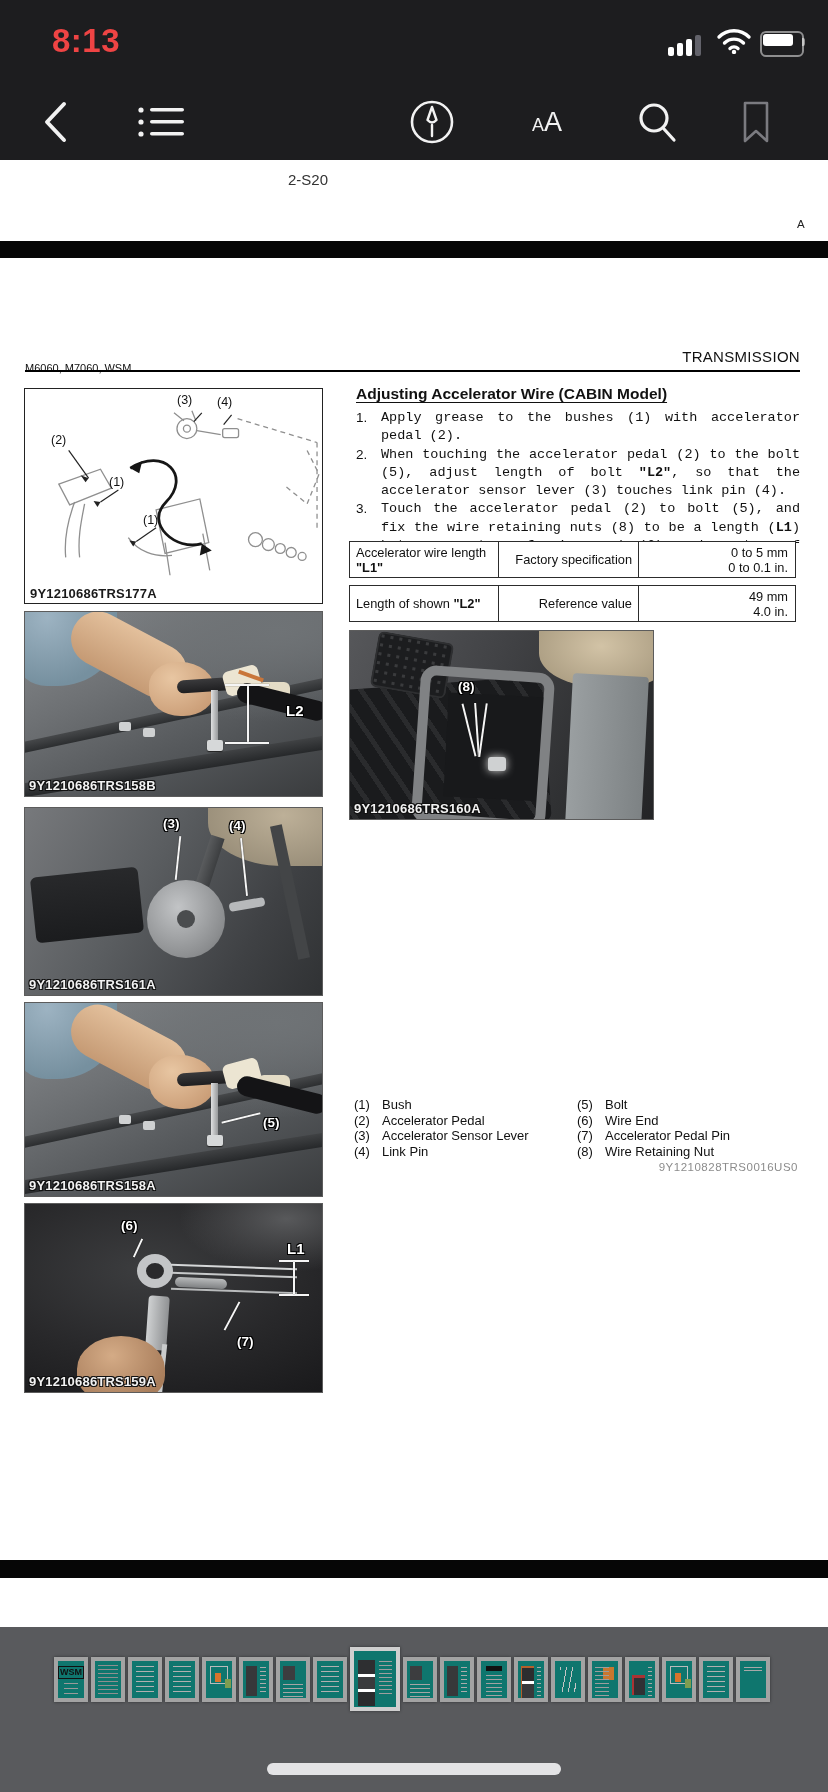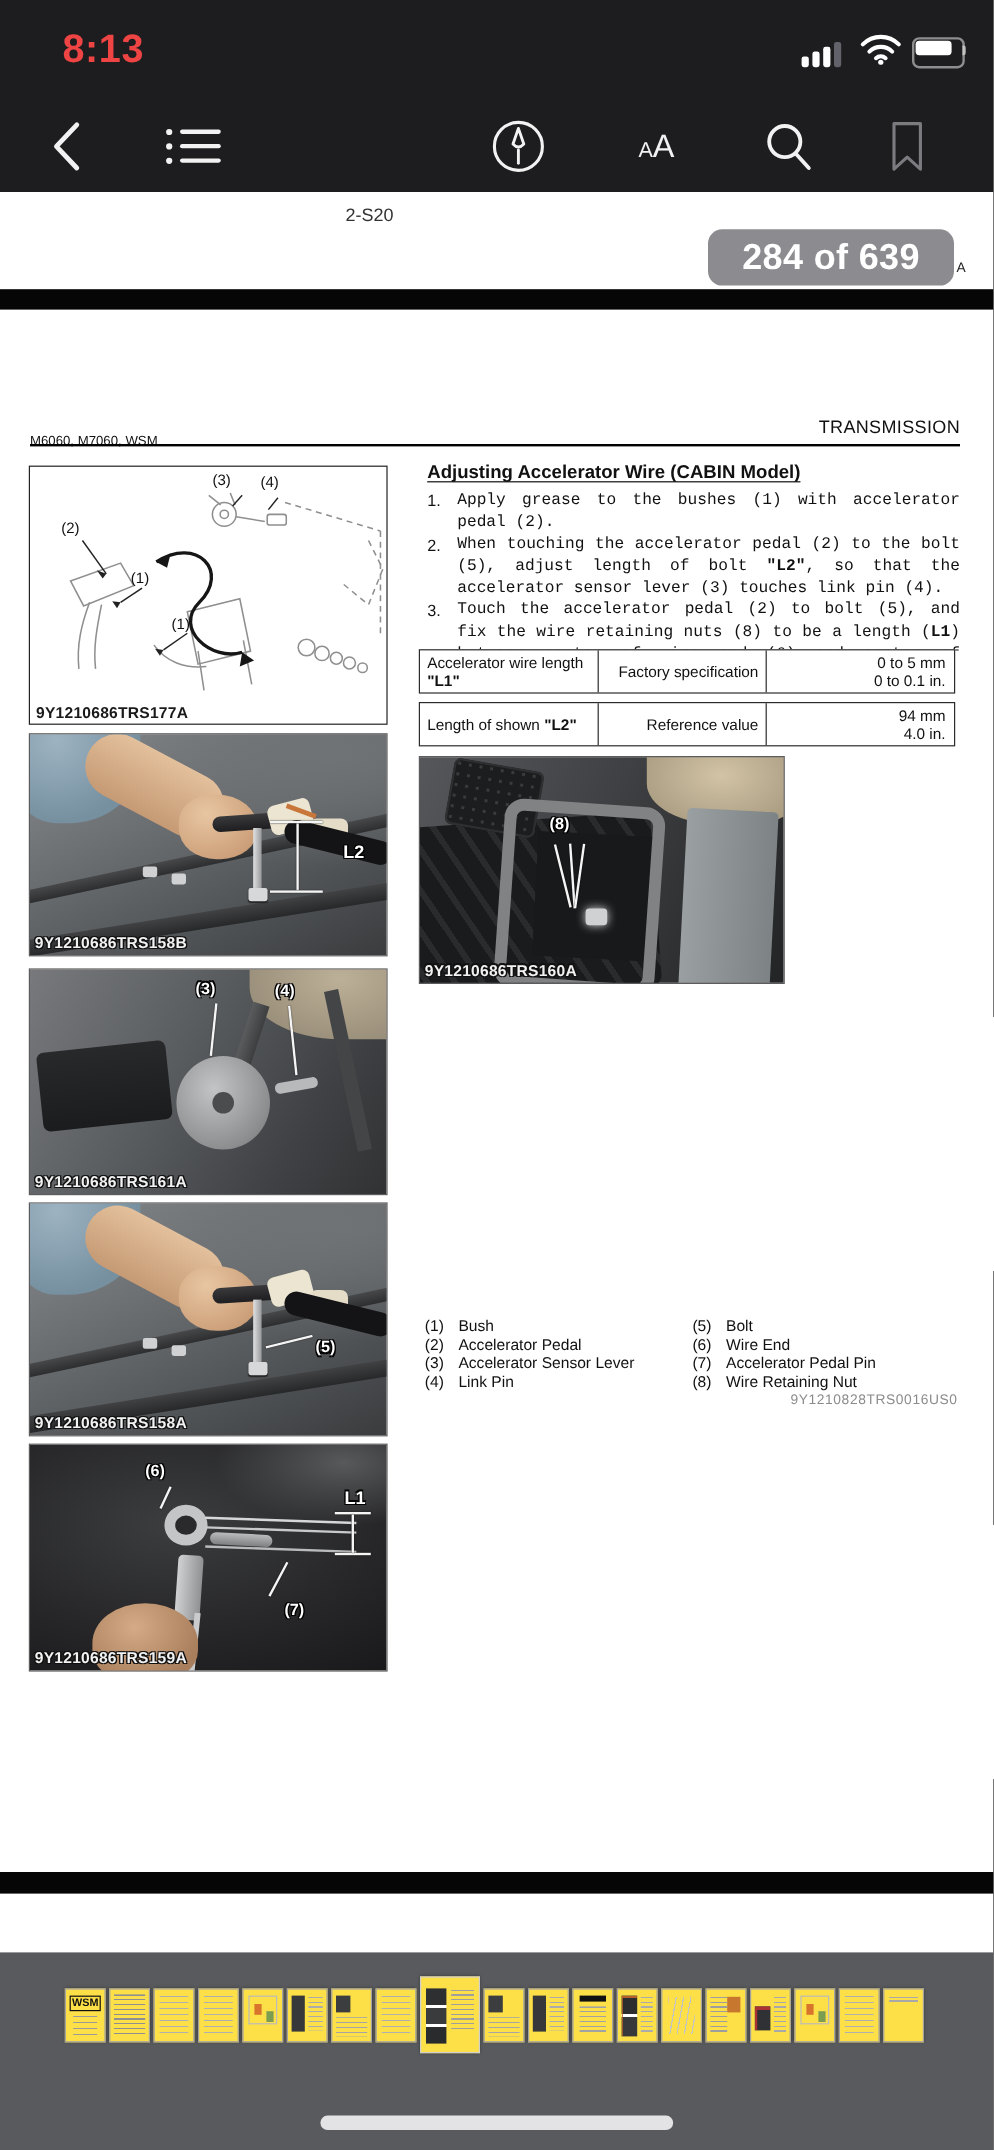--- a/index.html
+++ b/index.html
@@ -70,21 +70,21 @@
   
   .foot-pn{position:absolute;left:312px;top:1488px;width:200px;text-align:center;font-size:15px;color:#222;}
   .doc-code{position:absolute;right:30px;top:903px;font-family:Liberation Sans, sans-serif;
             font-size:11.5px;color:#8c8c8c;letter-spacing:.5px;}
   .parts{position:absolute;top:839px;font-size:13px;line-height:15.6px;color:#111;}
   .parts .pr{display:flex;}
   .parts .pn{width:28px;flex:none;}
   
   .panel{position:absolute;left:0;top:1627px;width:828px;height:165px;background:#595a5d;}
   .thumb-row{position:absolute;left:54px;top:6px;width:722px;height:92px;display:flex;align-items:center;gap:3px;}
-  .thumb{flex:none;width:34px;height:45px;background:#fde047;border:1px solid #a3a3a3;position:relative;
+  .thumb{flex:none;width:34px;height:45px;background:#0f766e;border:4px solid #a3a3a3;position:relative;
          box-shadow:0 0 3px rgba(0,0,0,.45);cursor:pointer;overflow:hidden;box-sizing:border-box;}
   .thumb.active{width:50px;height:64px;border-color:#cfcfcf;}
   .thumb .wsm{display:block;margin:5px auto 0;width:24px;text-align:center;font-size:9px;font-weight:800;
               color:#111;border:1px solid #111;line-height:11px;}
   .t-cover::after{content:"";position:absolute;left:6px;right:6px;top:22px;height:16px;
                   background:repeating-linear-gradient(#9a9a9a 0 1px,transparent 1px 5px);}
   .t-table::before,.t-text::before,.t-sparse::before,.t-current::after,.t-mixed::after,
   .t-photo-left::after,.t-header-bar::after,.t-dark-photos::after,.t-diagram-light::before,
   .t-mixed-orange::after,.t-photo-red::after{content:"";position:absolute;}
   .t-table::before{inset:4px 3px;background:repeating-linear-gradient(#8f8f8f 0 1px,transparent 1px 4px);}
@@ -173,21 +173,20 @@
       </svg>
     </div>
     <div class="tb-btn" style="left:736px;">
       <svg width="40" height="48" viewBox="0 0 40 48">
         <path d="M9 5 h22 v38 l-11 -10 -11 10 z" stroke="#7b7b80" stroke-width="2.6" fill="none" stroke-linejoin="round"></path>
       </svg>
     </div>
   </div>
 
   <div class="prev-pn">2-S20</div>
-  <div class="badge">284 of 639</div>
   <div class="tailA">A</div>
   <div class="sep" style="top:241px;height:17px;"></div>
 
   <div class="doc">
     <div class="hdr-l">M6060, M7060, WSM</div>
     <div class="hdr-r">TRANSMISSION</div>
     <div class="rule"></div>
 
     <div class="title">Adjusting Accelerator Wire (CABIN Model)</div>
     <div class="steps">
@@ -220,21 +219,21 @@
     </div>
 
     <div class="spec-table" style="top:327px;height:37px;">
       <div class="st-c c1">
         <span><span>Length of shown </span><b>"L2"</b></span>
       </div>
       <div class="st-c c2">
         <span>Reference value</span>
       </div>
       <div class="st-c c3">
-        <span>94 mm</span>
+        <span>49 mm</span>
         <span>4.0 in.</span>
       </div>
     </div>
 
     <div class="fig draw" style="top:130px;height:216px;">
       <svg width="100%" height="100%" viewBox="0 0 299 216" preserveAspectRatio="none">
         <g stroke="#8f8f8f" stroke-width="1.3" fill="none">
           <path d="M34 96 l42 -15 11 19 -42 17 z"></path>
           <path d="M50 114 c-7 19 -11 36 -9 56"></path>
           <path d="M60 116 c-4 20 -7 36 -5 54"></path>

